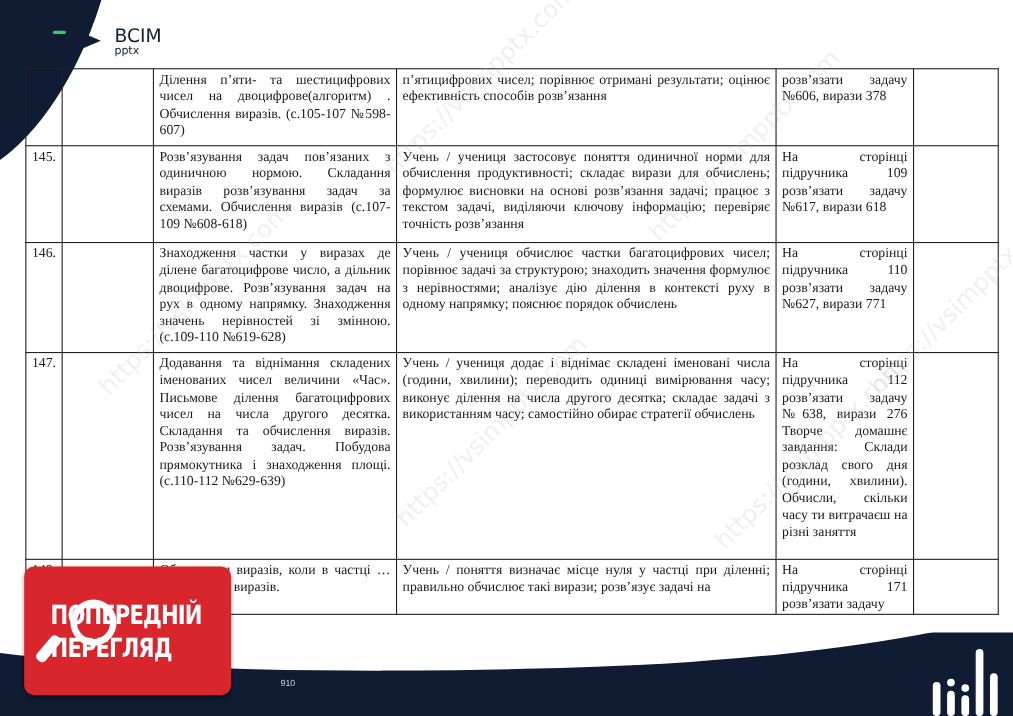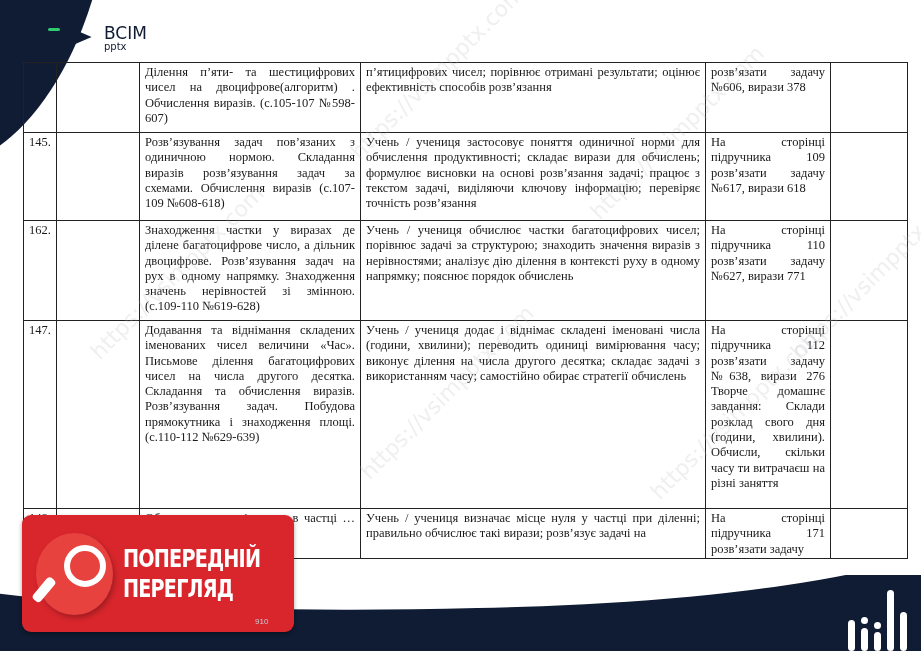--- a/index.html
+++ b/index.html
@@ -10,21 +10,21 @@
   .logo { position:absolute; left:48px; top:22px; display:flex; align-items:flex-end; }
   .logo-icon { width:50px; height:30px; position:relative; }
   .logo-icon .bar { position:absolute; height:3px; border-radius:2px; background:#0f1c33; }
   .logo-icon .cap { position:absolute; left:18px; top:4px; width:0; height:0; border-left:16px solid #0f1c33; border-top:11px solid transparent; border-bottom:11px solid transparent; transform:scaleX(1.6); transform-origin:left; }
   .logo-text { margin-left:6px; line-height:1; }
   .logo-title { font-family:"DejaVu Sans", sans-serif; font-size:17px; color:#0f1c33; font-weight:normal; }
   .logo-sub { font-family:"DejaVu Sans", sans-serif; font-size:10px; color:#0f1c33; }
   table.plan { position:absolute; left:23px; top:62px; border-collapse:collapse; table-layout:fixed; width:884px; font-size:12.5px; line-height:15.3px; color:#1a1a1a; }
   table.plan td { border:1.3px solid #222; vertical-align:top; padding:2px 5px 1px 5px; text-align:justify; }
   td.num { text-align:left; }
-  .preview { position:absolute; left:22px; top:515px; width:272px; height:117px; background:#d8262c; border-radius:9px; box-shadow:0 2px 4px rgba(0,0,0,0.35); display:flex; align-items:center; }
+  .preview { position:absolute; left:22px; top:515px; width:188px; height:117px; background:#d8262c; border-radius:9px; box-shadow:0 2px 4px rgba(0,0,0,0.35); display:flex; align-items:center; }
   .preview-circle { width:82px; height:82px; border-radius:50%; background:#e8423f; margin-left:14px; position:relative; box-shadow:2px 3px 5px rgba(0,0,0,0.25); }
   .preview-circle .lens { position:absolute; left:28px; top:12px; width:30px; height:30px; border:6px solid #fff; border-radius:50%; }
   .preview-circle .handle { position:absolute; left:12px; top:46px; width:10px; height:28px; background:#fff; border-radius:4px; transform:rotate(40deg); transform-origin:top; }
   .preview-text { margin-left:10px; color:#fff; font-family:"DejaVu Sans", sans-serif; font-weight:bold; font-size:24px; line-height:30px; letter-spacing:-1px; transform:scaleX(0.8); transform-origin:left; }
   .footer-num { position:absolute; left:255px; top:617px; font-family:Liberation Sans, sans-serif; font-size:8px; color:#c9ced8; }
   .br-logo { position:absolute; left:848px; top:582px; width:60px; height:69px; }
   .br-logo span { position:absolute; background:#fff; border-radius:4px; width:7px; }
   .watermark { position:absolute; font-family:"DejaVu Sans", sans-serif; font-size:22px; color:rgba(180,180,190,0.22); transform:rotate(-45deg); white-space:nowrap; pointer-events:none; }
 </style>
 </head>
@@ -68,40 +68,40 @@
   </tr>
   <tr style="height:88px">
     <td class="num">145.</td>
     <td></td>
     <td>Розв’язування задач пов’язаних з одиничною нормою. Складання виразів розв’язування задач за схемами. Обчислення виразів (с.107-109 №608-618)</td>
     <td>Учень / учениця застосовує поняття одиничної норми для обчислення продуктивності; складає вирази для обчислень; формулює висновки на основі розв’язання задачі; працює з текстом задачі, виділяючи ключову інформацію; перевіряє точність розв’язання</td>
     <td>На сторінці підручника 109 розв’язати задачу №617, вирази 618</td>
     <td></td>
   </tr>
   <tr style="height:100px">
-    <td class="num">162.</td>
+    <td class="num">146.</td>
     <td></td>
     <td>Знаходження частки у виразах де ділене багатоцифрове число, а дільник двоцифрове. Розв’язування задач на рух в одному напрямку. Знаходження значень нерівностей зі змінною. (с.109-110 №619-628)</td>
-    <td>Учень / учениця обчислює частки багатоцифрових чисел; порівнює задачі за структурою; знаходить значення виразів з нерівностями; аналізує дію ділення в контексті руху в одному напрямку; пояснює порядок обчислень</td>
+    <td>Учень / учениця обчислює частки багатоцифрових чисел; порівнює задачі за структурою; знаходить значення формулює з нерівностями; аналізує дію ділення в контексті руху в одному напрямку; пояснює порядок обчислень</td>
     <td>На сторінці підручника 110 розв’язати задачу №627, вирази 771</td>
     <td></td>
   </tr>
   <tr style="height:188px">
     <td class="num">147.</td>
     <td></td>
     <td>Додавання та віднімання складених іменованих чисел величини «Час». Письмове ділення багатоцифрових чисел на числа другого десятка. Складання та обчислення виразів. Розв’язування задач. Побудова прямокутника і знаходження площі. (с.110-112 №629-639)</td>
     <td>Учень / учениця додає і віднімає складені іменовані числа (години, хвилини); переводить одиниці вимірювання часу; виконує ділення на числа другого десятка; складає задачі з використанням часу; самостійно обирає стратегії обчислень</td>
     <td>На сторінці підручника 112 розв’язати задачу №638, вирази 276 Творче домашнє завдання: Склади розклад свого дня (години, хвилини). Обчисли, скільки часу ти витрачаєш на різні заняття</td>
     <td></td>
   </tr>
   <tr style="height:42px">
     <td class="num">148.</td>
     <td></td>
     <td>Обчислення виразів, коли в частці … Обчислення виразів.</td>
-    <td>Учень / учениця визначає місце нуля у частці при діленні; правильно обчислює такі вирази; розв’язує задачі на</td>
+    <td>Учень / поняття визначає місце нуля у частці при діленні; правильно обчислює такі вирази; розв’язує задачі на</td>
     <td>На сторінці підручника 171 розв’язати задачу</td>
     <td></td>
   </tr>
 </tbody>
   </table>
 
 <div class="preview">
   <div class="preview-circle">
     <div class="lens"></div>
     <div class="handle"></div>

